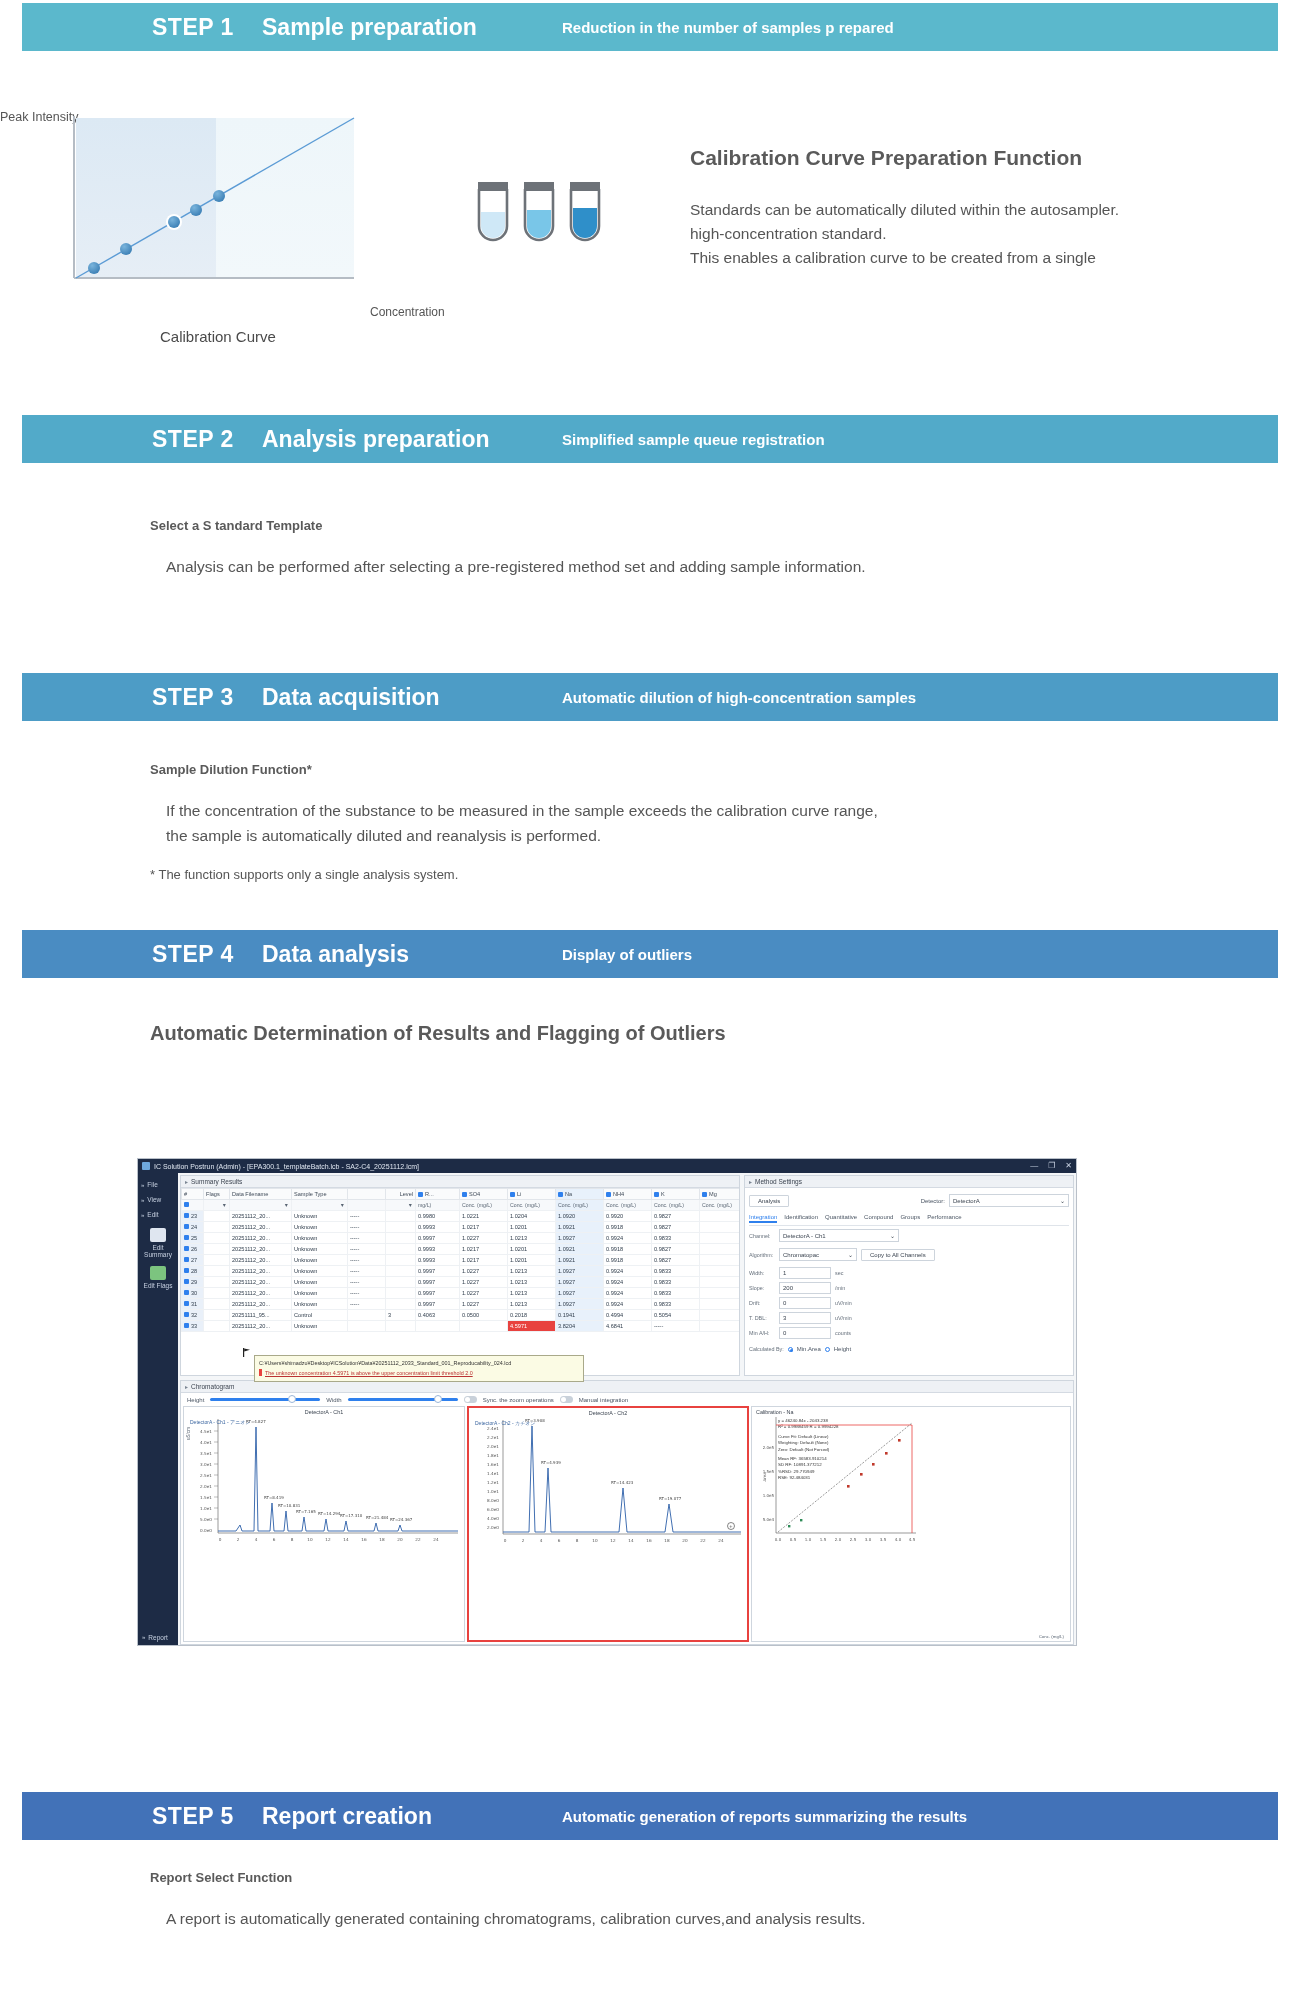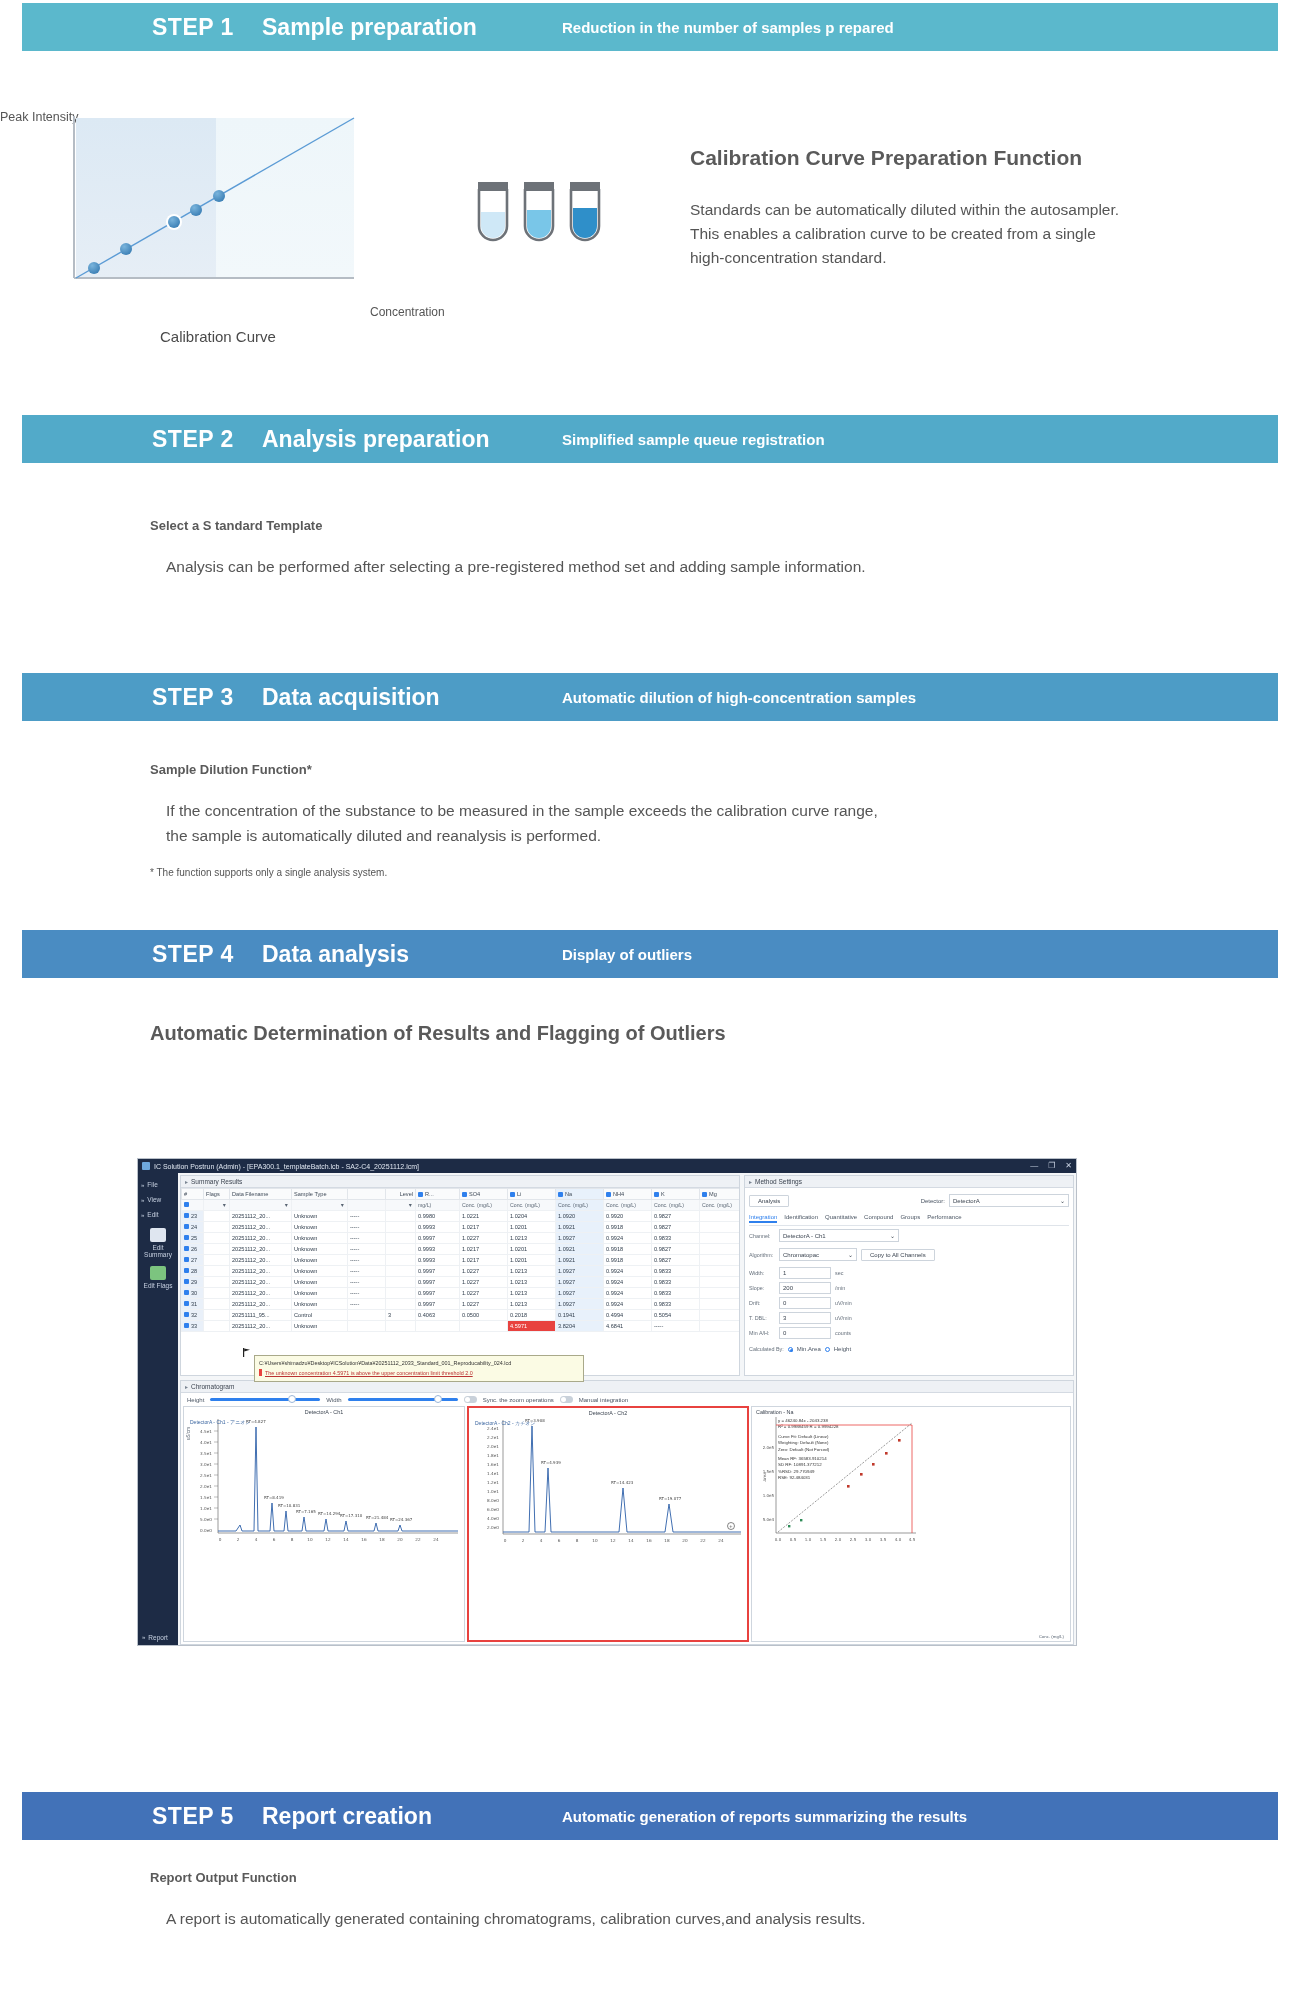--- a/index.html
+++ b/index.html
@@ -48,21 +48,21 @@
 
   .s1-tubes{ position:absolute; left:470px; top:180px; }
   .s1-text{ position:absolute; left:690px; top:130px; width:600px; }
   .s1-head{ font-size:21px; font-weight:bold; color:#5a5a5a; margin:16px 0 28px 0; }
   .s1-para{ font-size:15.5px; line-height:1.55; color:#555; }
 
   
   .body-block{ position:absolute; }
   .bb-head{ font-size:13px; font-weight:bold; color:#5a5a5a; margin:0 0 22px 0; }
   .bb-para{ font-size:15.5px; line-height:1.6; color:#555; margin:16px; }
-  .bb-note{ font-size:10px; color:#555; margin-top:18px; }
+  .bb-note{ font-size:13px; color:#555; margin-top:18px; }
 
   .s2-body{ left:150px; top:518px; width:1000px; }
   .s3-body{ left:150px; top:762px; width:1050px; }
   .s4-body{ left:150px; top:1022px; width:1100px; }
   .s4-body .bb-head{ font-size:20px; }
   .s5-body{ left:150px; top:1870px; width:1050px; }
 
   
   .app{
     position:absolute; left:137px; top:1158px; width:940px; height:488px;
@@ -208,22 +208,22 @@
       <path d="M101,9 L101,46 a11,11 0 0 0 28,0 L129,9" fill="none" stroke="#6d7278" stroke-width="2.6"></path>
       <path d="M103,28 L103,46 a9.5,9.5 0 0 0 24,0 L127,28 Z" fill="#2f8fc9"></path>
     </g>
   </svg>
 </div>
 
 <div class="s1-text">
   <div class="s1-head">Calibration Curve Preparation Function</div>
   <div class="s1-para">
     <div>Standards can be automatically diluted within the autosampler.</div>
+    <div>high-concentration standard.</div>
     <div>This enables a calibration curve to be created from a  single</div>
-    <div>high-concentration standard.</div>
   </div>
 </div>
 
 <div class="step-banner sb2">
   <span class="step-num">STEP 2</span>
   <span class="step-title">Analysis preparation</span>
   <span class="step-sub">Simplified sample queue registration</span>
 </div>
 <div class="body-block s2-body">
   <div class="bb-head">Select a S tandard Template</div>
@@ -801,15 +801,15 @@
     </div>
   </div>
 </div>
 
 <div class="step-banner sb5">
   <span class="step-num">STEP 5</span>
   <span class="step-title">Report creation</span>
   <span class="step-sub">Automatic generation of reports summarizing the results</span>
 </div>
 <div class="body-block s5-body">
-  <div class="bb-head">Report Output Function</div>
+  <div class="bb-head">Report Select Function</div>
   <p class="bb-para">A report is automatically generated containing chromatograms, calibration curves,and analysis results.</p>
 </div>
 
 </body></html>

